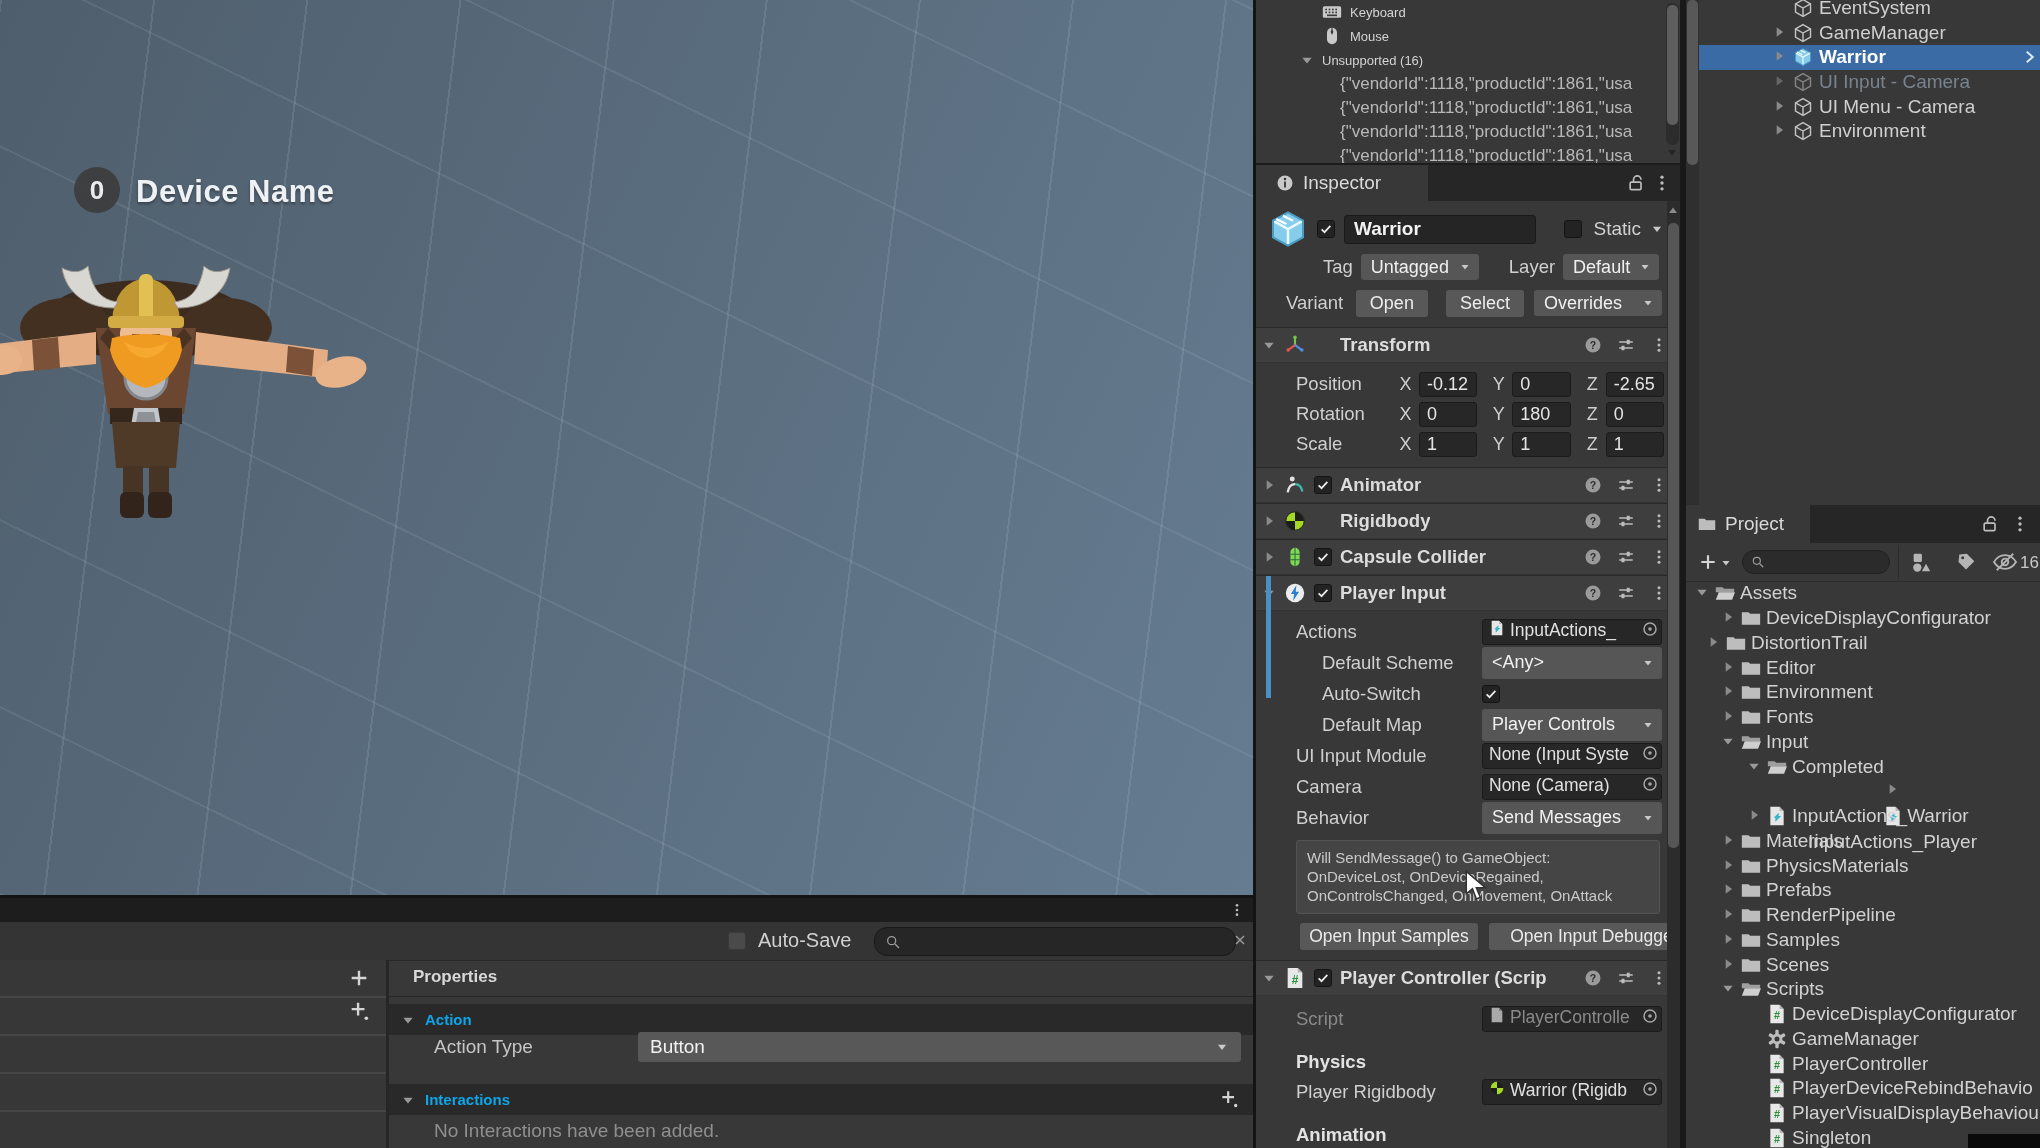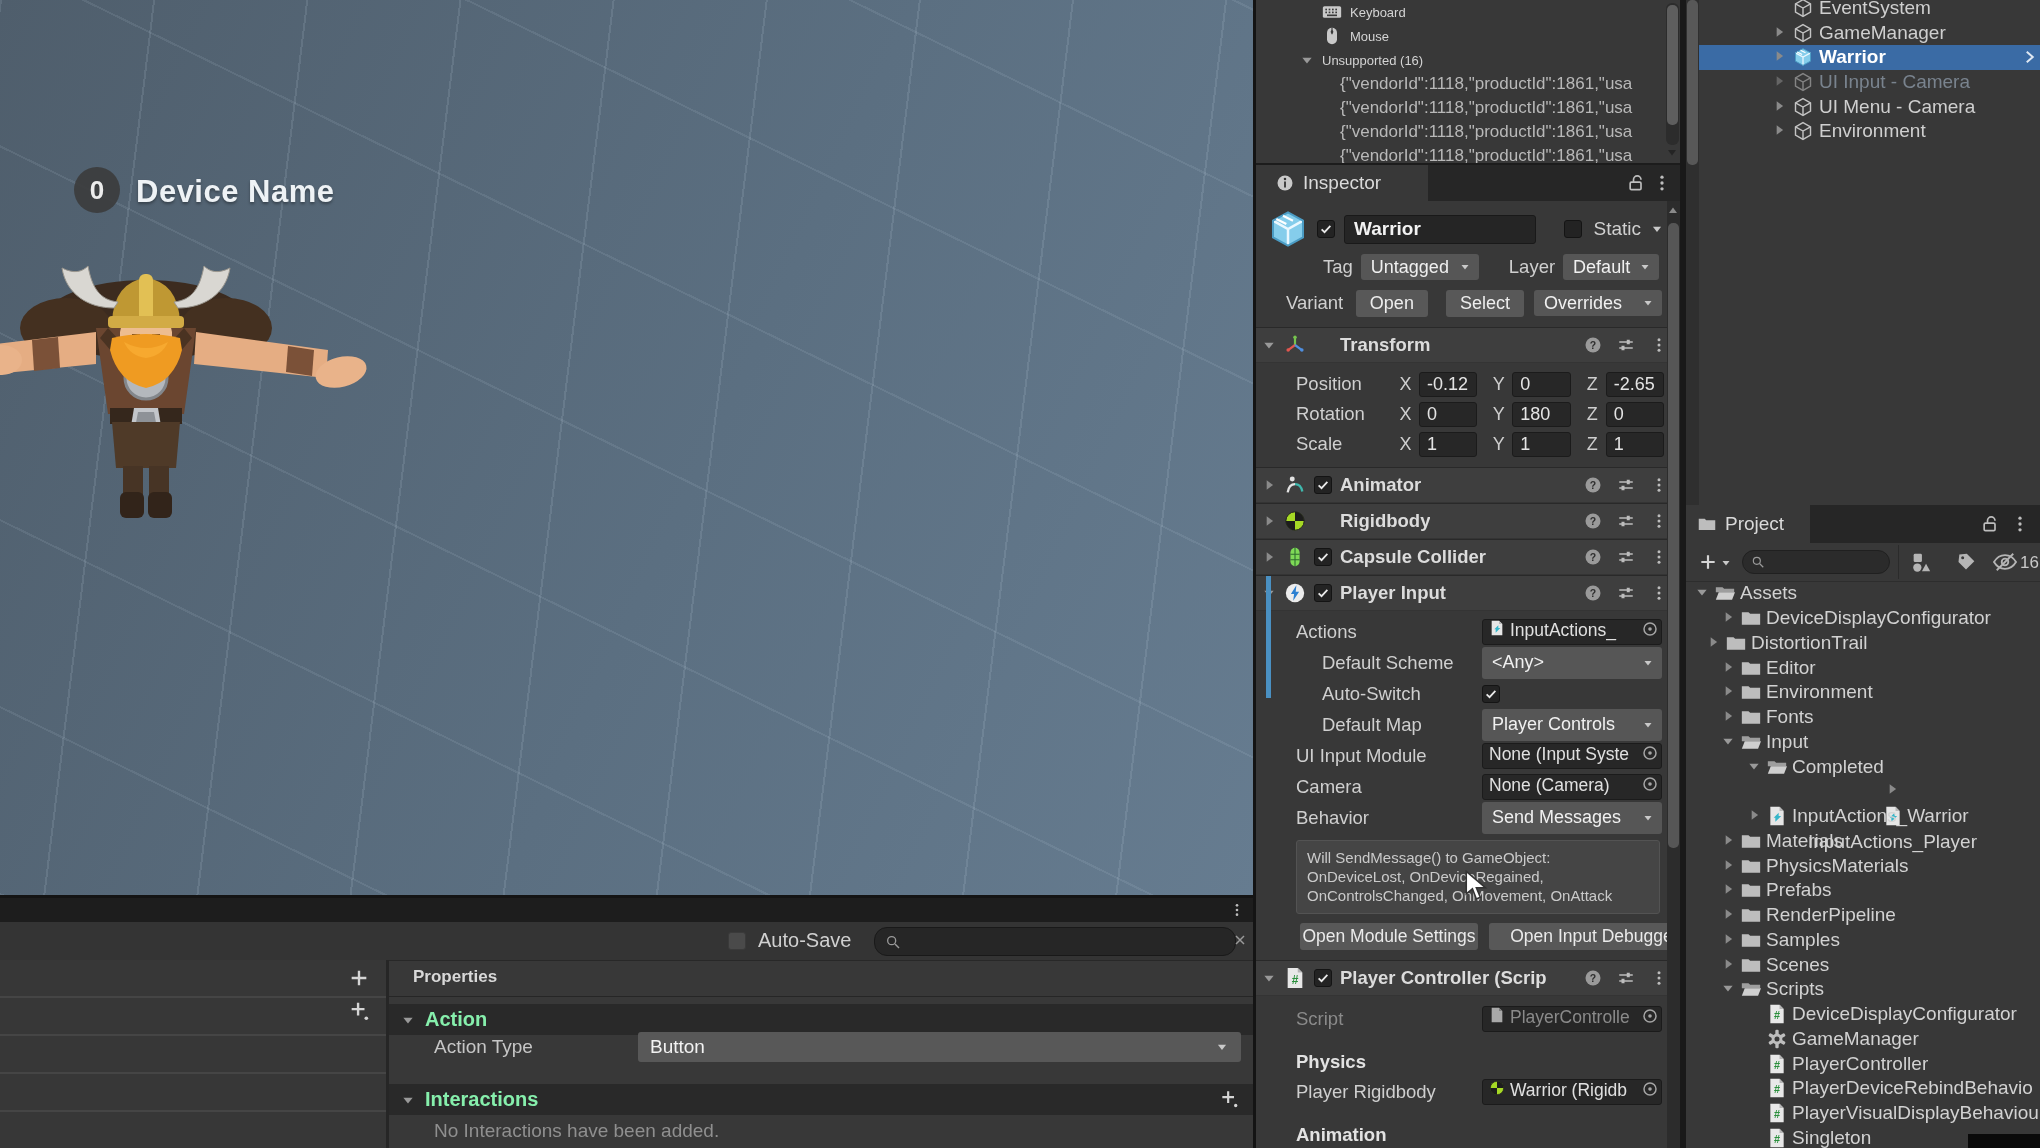--- a/index.html
+++ b/index.html
@@ -37,21 +37,21 @@
   #bp-search{left:874px;top:5px;width:350px;height:27px;background:#262626;border:1px solid #191919;border-radius:13px;
     display:flex;align-items:center;padding-left:10px;}
   #bp-search-x{left:1232px;top:10px;}
   #bp-leftcol{left:0;top:62px;width:386px;height:188px;background:#373737;border-right:3px solid #262626;
     background-image:repeating-linear-gradient(#373737 0 36px,#454545 36px 38px);}
   .bp-plus{left:348px;width:22px;height:22px;}
   #props-col{left:389px;top:62px;width:864px;height:188px;}
   #props-title{left:24px;top:7px;font-size:17px;font-weight:bold;color:#d8d8d8;}
   #props-head-line{left:0;top:36px;width:100%;height:1px;background:#262626;}
   .sect-bar{left:0;width:100%;height:31px;background:#292929;display:flex;align-items:center;gap:10px;padding-left:12px;box-sizing:border-box;}
-  .sect-bar .t{font-size:20px;font-weight:bold;color:#86efac;}
+  .sect-bar .t{font-size:15px;font-weight:bold;color:#0ea5e9;}
   #sect-action{top:44px;} #sect-inter{top:124px;}
   #row-actiontype{left:0;top:72px;width:100%;height:32px;}
   #at-label{left:45px;top:4px;font-size:19px;color:#c6c6c6;}
   #at-dd{left:249px;top:0;right:12px;height:30px;background:#585858;border-radius:3px;display:flex;align-items:center;
     padding:0 12px;font-size:19px;color:#f2f2f2;}
   #inter-plus{right:14px;top:4px;}
   #empty-msg{left:45px;top:160px;font-size:19px;color:#8f8f8f;}
 
   
   #middle{left:1256px;top:0;width:424px;height:1148px;background:#383838;overflow:hidden;}
@@ -785,21 +785,21 @@
                 </span>
               </div>
             </div>
           </div>
         <div class="helpbox" id="pi-help">
             <div>Will SendMessage() to GameObject:</div>
             <div>OnDeviceLost, OnDeviceRegained,</div>
             <div>OnControlsChanged, OnMovement, OnAttack</div>
           </div>
         <div class="pi-btns" id="pi-buttons">
-            <div class="btn b1">Open Module Settings</div>
+            <div class="btn b1">Open Input Samples</div>
             <div class="btn b2">Open Input Debugge</div>
           </div>
       </div>
 
       <div class="comp-h" style="margin-top:2px">
         <span class="icon ic14">
             <svg viewBox="0 0 24 24">
               <polygon points="4,8 20,8 12,18" fill="#999"></polygon>
             </svg>
           </span>

